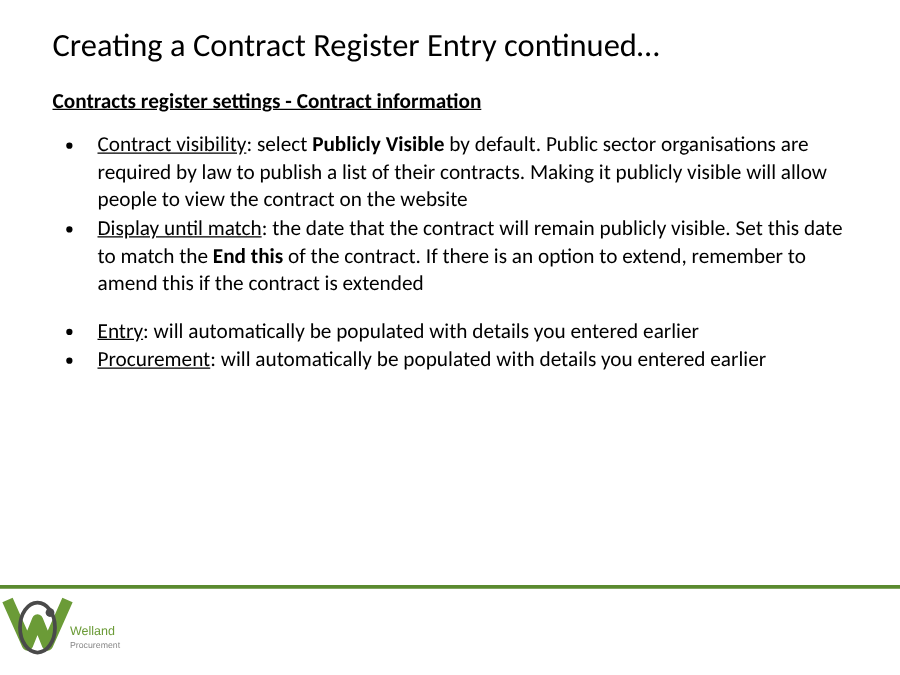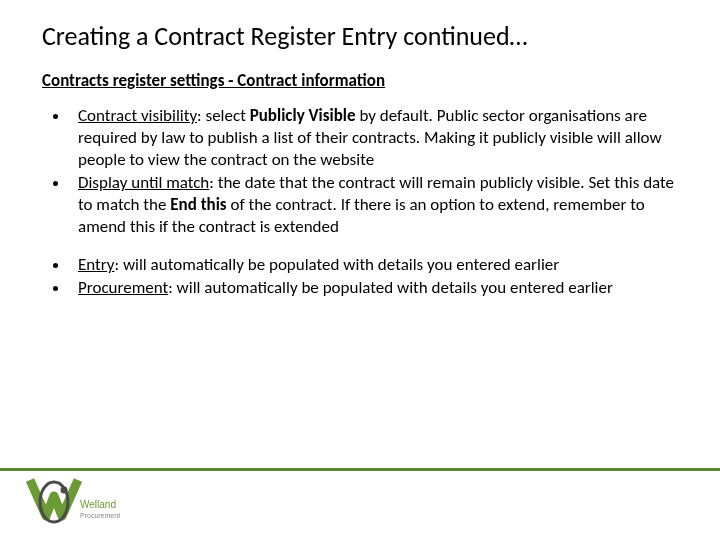--- a/index.html
+++ b/index.html
@@ -6,21 +6,21 @@
   html, body { width: 720px; height: 540px; font-family: Calibri, Arial, sans-serif; background: #fff; color: #000; }
   .slide { position: relative; width: 720px; height: 540px; }
   .title { font-size: 26px; font-weight: 400; padding: 20px 30px 14px 42px; }
   .subtitle { font-size: 17px; font-weight: 700; text-decoration: underline; padding: 4px 42px 0; }
   .section-head { font-size: 17px; font-weight: 700; padding: 18px 42px 0; }
   ul.bullets { list-style: disc; padding: 14px 42px 0 70px; }
   ul.bullets li { font-size: 17px; line-height: 1.28; padding-left: 8px; margin-bottom: 2px; }
   .b { font-weight: 700; }
   .u { text-decoration: underline; }
   .footer-line { position: absolute; left: 0; right: 0; bottom: 69px; height: 3px; background: #5a8a2f; }
-  .logo { position: absolute; left: 24px; bottom: 6px; width: 100px; height: 58px; }
+  .logo { position: absolute; left: 0; bottom: 6px; width: 100px; height: 58px; }
   .logo svg { width: 100%; height: 100%; }
 </style>
 </head>
 <body>
 
 <div class="slide">
 
   <div class="title">Creating a Contract Register Entry continued…</div>
 
   <div class="subtitle">Contracts register settings - Contract information</div>

